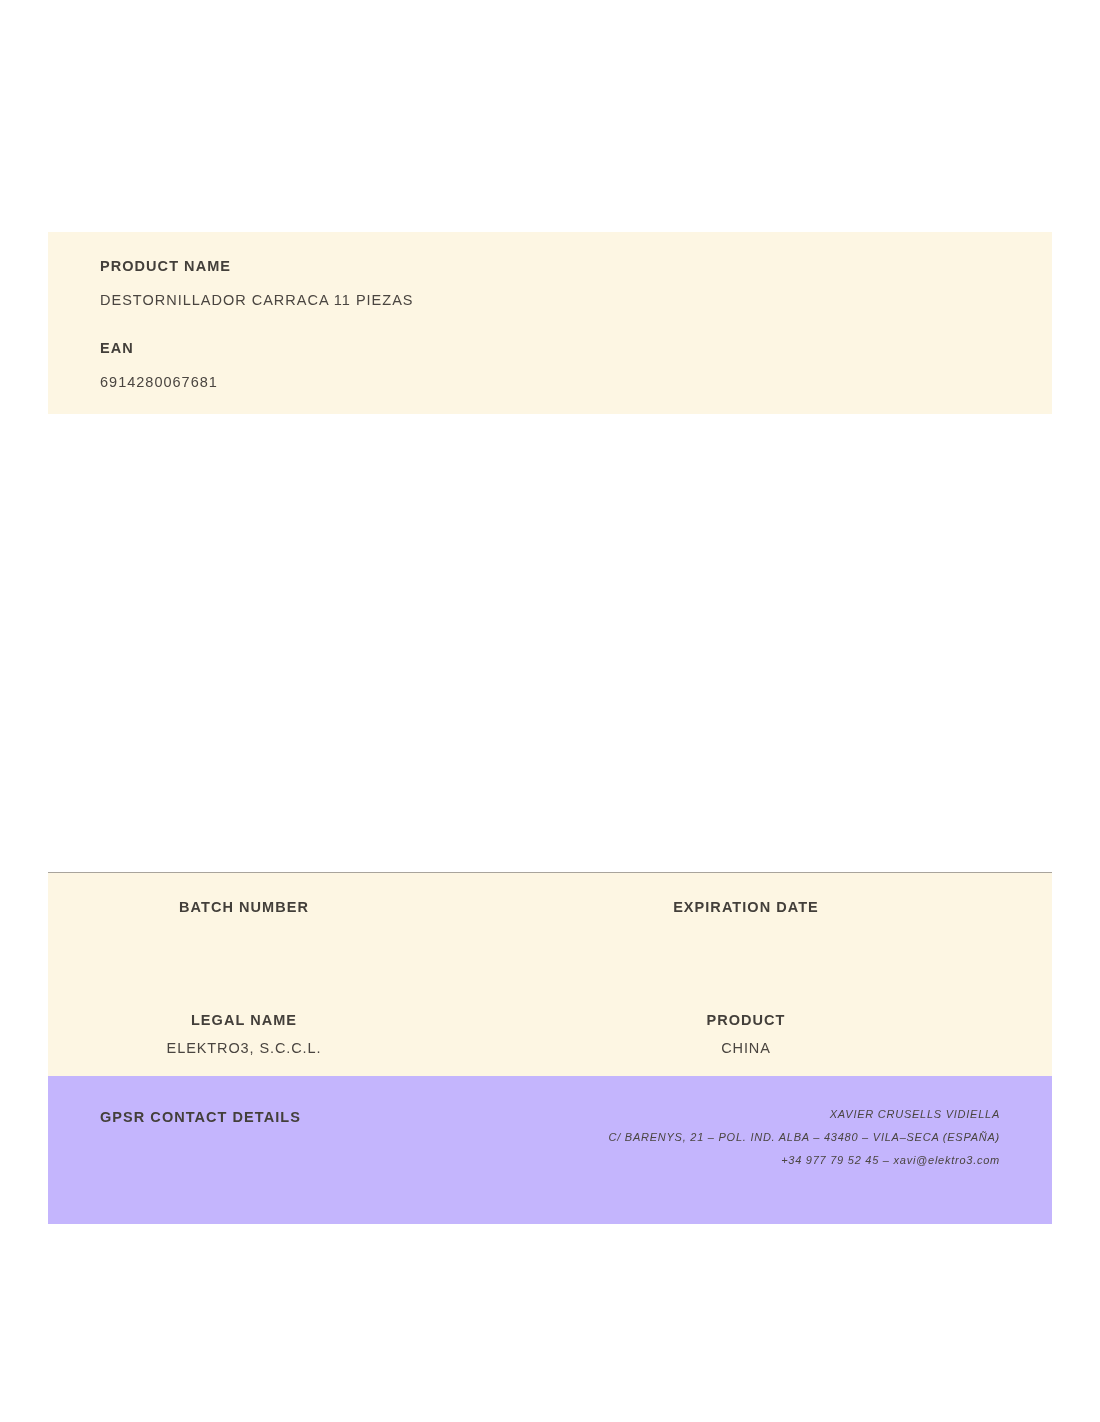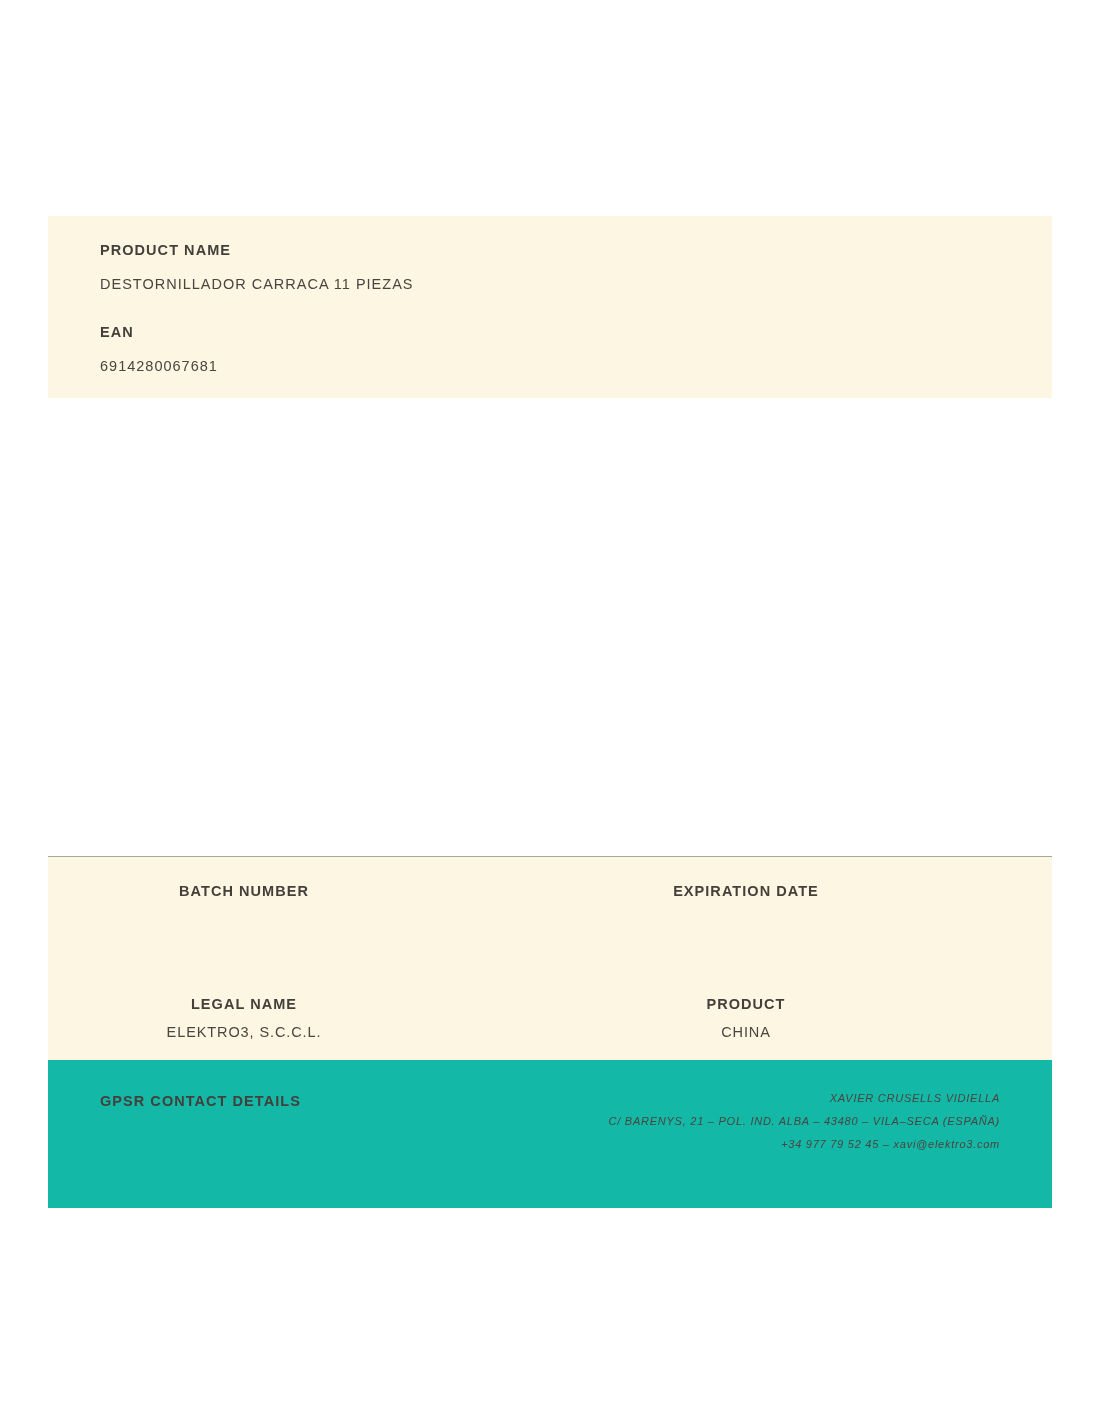--- a/index.html
+++ b/index.html
@@ -12,21 +12,21 @@
     height: 1422px;
     position: relative;
     font-family: "Liberation Sans", sans-serif;
     color: #4a4540;
     -webkit-font-smoothing: antialiased;
   }
 
   .page {
     position: absolute;
     left: 0;
-    top: 0;
+    top: 16px;
     width: 1100px;
     height: 1066px;
     background: #ffffff;
     border-radius: 24px;
   }
 
   
   .top-block {
     position: absolute;
     left: 48px;
@@ -107,21 +107,21 @@
     min-height: 17px;
   }
 
   
   .gpsr-block {
     position: absolute;
     left: 48px;
     top: 1060px;
     width: 1004px;
     height: 148px;
-    background: #14b8a6;
+    background: #c4b5fd;
     box-sizing: border-box;
     padding: 32px 0 0 0;
   }
   .gpsr-inner {
     display: flex;
     justify-content: space-between;
     align-items: flex-start;
     padding: 0 52px 0 52px;
   }
   .gpsr-label {

